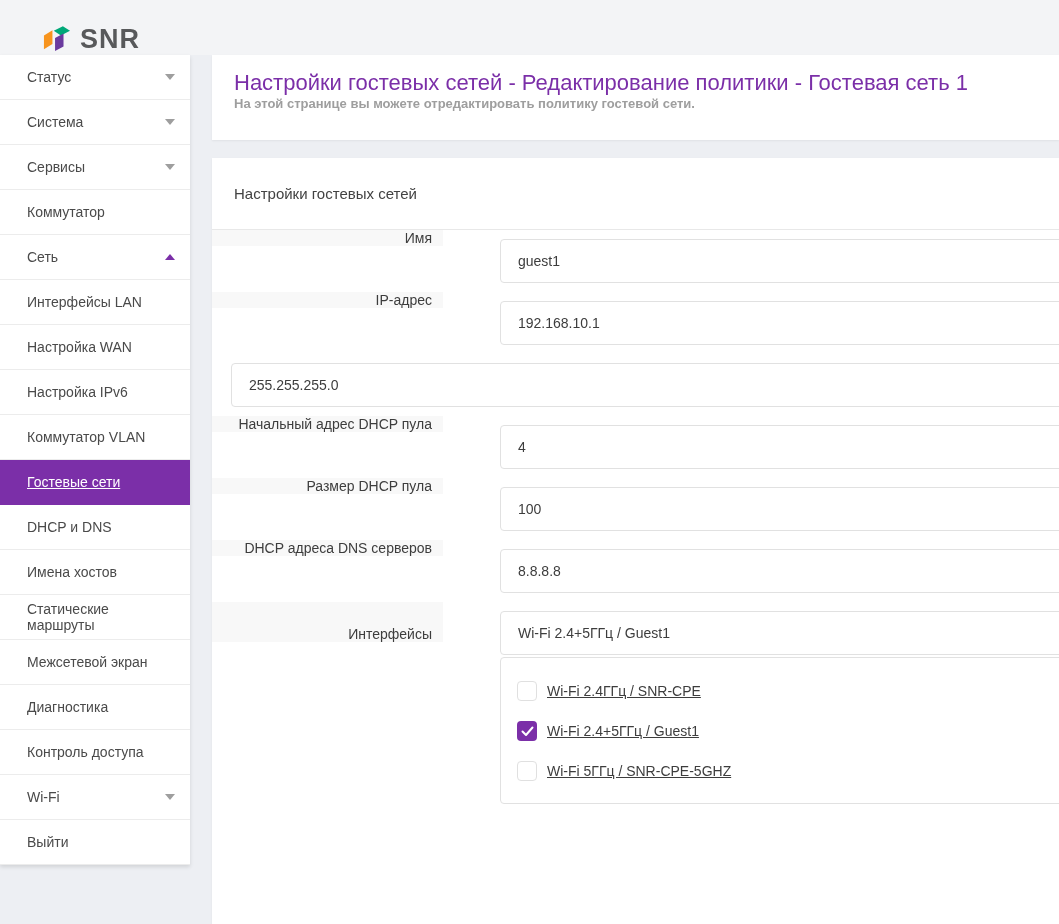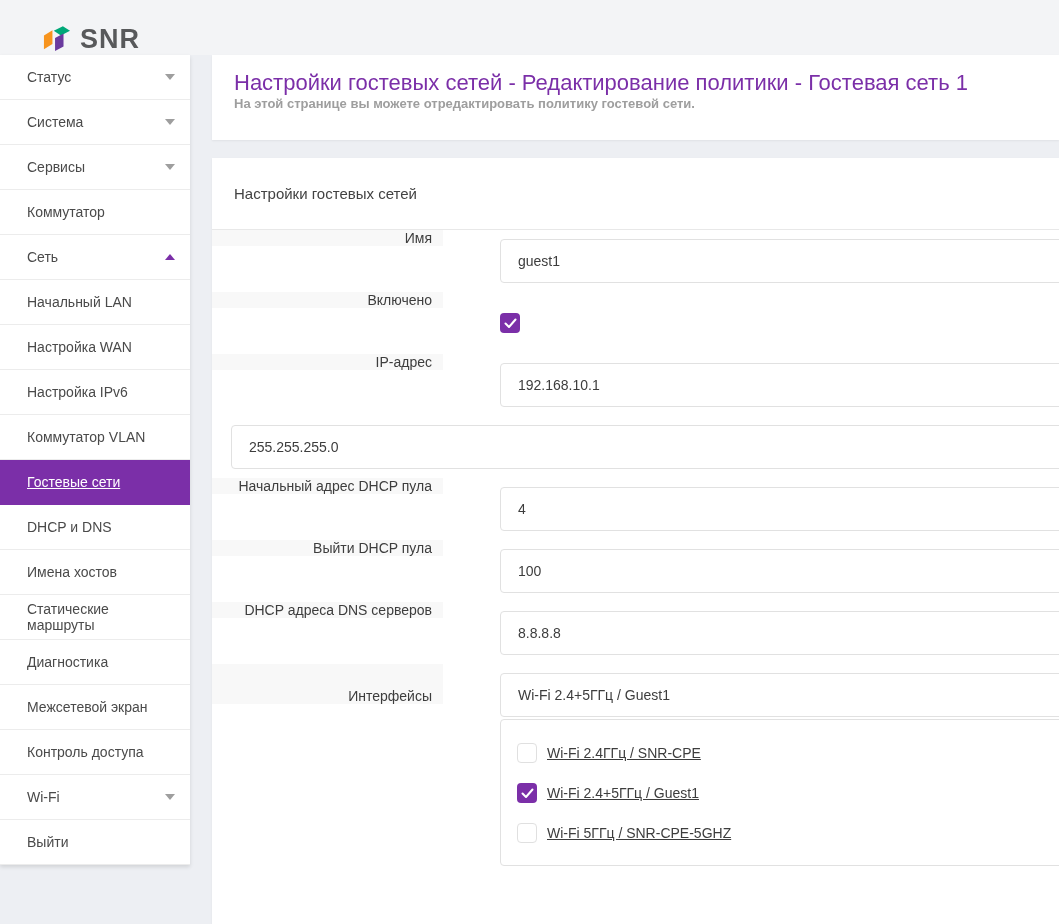--- a/index.html
+++ b/index.html
@@ -113,21 +113,21 @@
       <span class="tri tri-down"></span>
     </div>
     <div class="sb-item">
       <span>Коммутатор</span>
     </div>
     <div class="sb-item">
       <span>Сеть</span>
       <span class="tri tri-up"></span>
     </div>
     <div class="sb-item">
-      <span>Начальный LAN</span>
+      <span>Интерфейсы LAN</span>
     </div>
     <div class="sb-item">
       <span>Настройка WAN</span>
     </div>
     <div class="sb-item">
       <span>Настройка IPv6</span>
     </div>
     <div class="sb-item">
       <span>Коммутатор VLAN</span>
     </div>
@@ -137,24 +137,24 @@
     <div class="sb-item">
       <span>DHCP и DNS</span>
     </div>
     <div class="sb-item">
       <span>Имена хостов</span>
     </div>
     <div class="sb-item">
       <span>Статические маршруты</span>
     </div>
     <div class="sb-item">
+      <span>Межсетевой экран</span>
+    </div>
+    <div class="sb-item">
       <span>Диагностика</span>
-    </div>
-    <div class="sb-item">
-      <span>Межсетевой экран</span>
     </div>
     <div class="sb-item">
       <span>Контроль доступа</span>
     </div>
     <div class="sb-item">
       <span>Wi-Fi</span>
       <span class="tri tri-down"></span>
     </div>
     <div class="sb-item">
       <span>Выйти</span>
@@ -169,50 +169,38 @@
   <div class="form-card">
     <div class="form-card-header">Настройки гостевых сетей</div>
     <div id="form-rows">
         <div class="form-row">
           <div class="label-cell">Имя</div>
           <div class="value-cell">
             <div class="text-input">guest1</div>
           </div>
         </div>
         <div class="form-row">
-          <div class="label-cell">Включено</div>
-          <div class="value-cell">
-            <div class="checkbox-cell">
-              <span class="cb checked">
-                <svg width="13" height="11" viewBox="0 0 13 11">
-                  <polyline points="1.5,5.5 5,9 11.5,1.5" fill="none" stroke="#ffffff" stroke-width="2" stroke-linecap="round" stroke-linejoin="round"></polyline>
-                </svg>
-              </span>
-            </div>
-          </div>
-        </div>
-        <div class="form-row">
           <div class="label-cell">IP-адрес</div>
           <div class="value-cell">
             <div class="text-input">192.168.10.1</div>
           </div>
         </div>
         <div class="form-row">
           <div class="value-cell">
             <div class="text-input">255.255.255.0</div>
           </div>
         </div>
         <div class="form-row">
           <div class="label-cell">Начальный адрес DHCP пула</div>
           <div class="value-cell">
             <div class="text-input">4</div>
           </div>
         </div>
         <div class="form-row">
-          <div class="label-cell">Выйти DHCP пула</div>
+          <div class="label-cell">Размер DHCP пула</div>
           <div class="value-cell">
             <div class="text-input">100</div>
           </div>
         </div>
         <div class="form-row">
           <div class="label-cell">DHCP адреса DNS серверов</div>
           <div class="value-cell">
             <div class="text-input">8.8.8.8</div>
           </div>
         </div>

